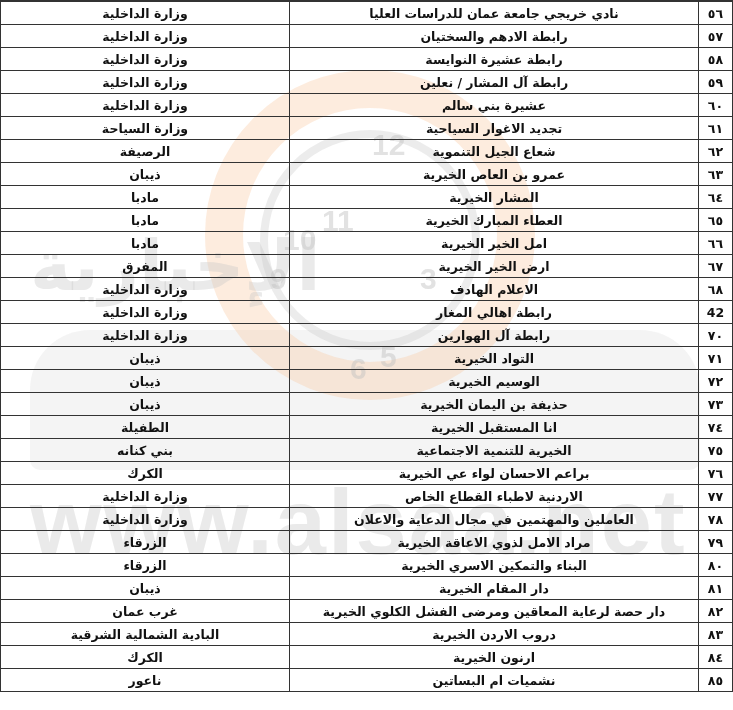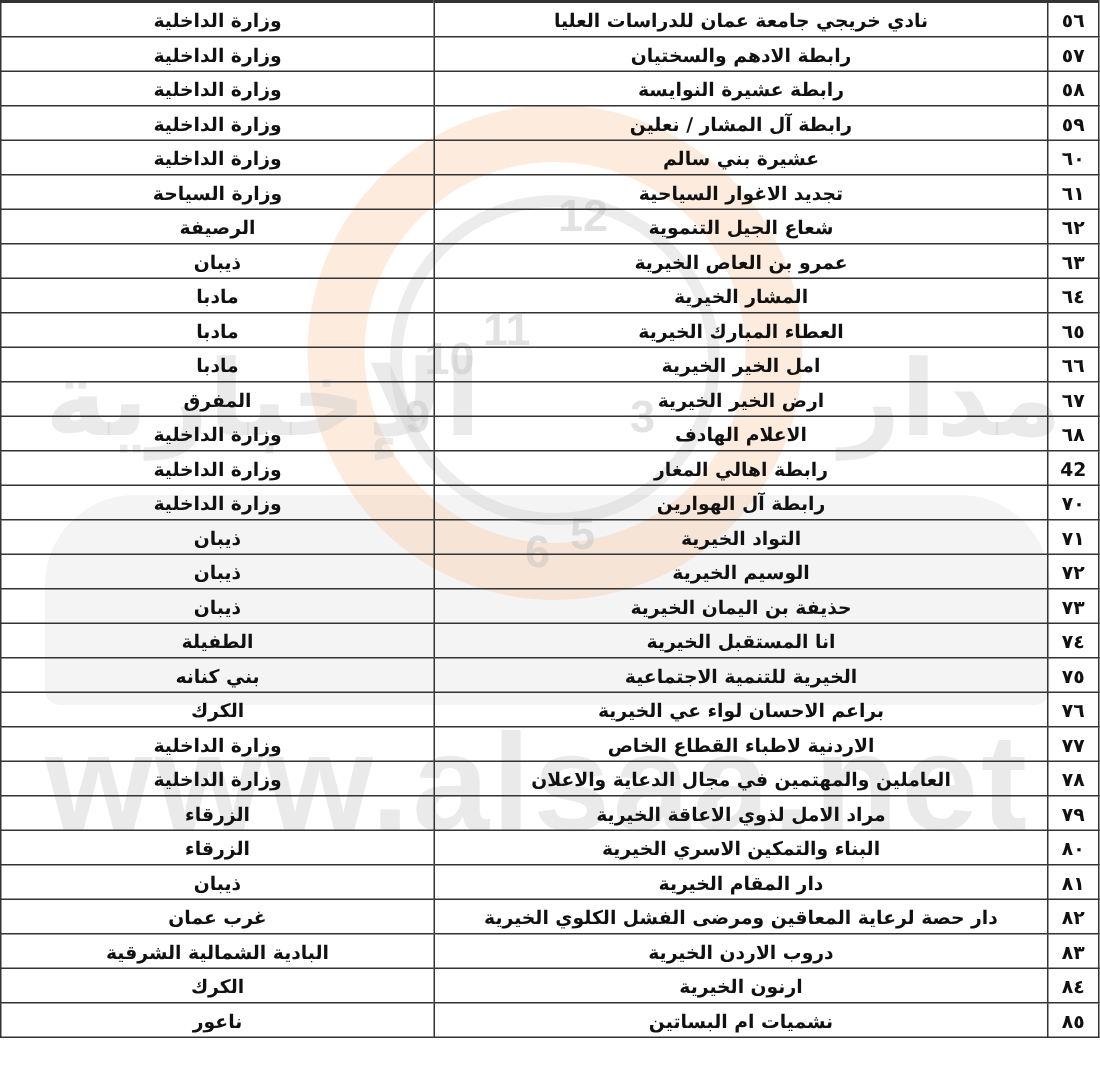--- a/index.html
+++ b/index.html
@@ -36,21 +36,20 @@
   <div class="wm-ring"></div>
   <div class="wm-inner"></div>
   <span class="wm-num" style="left:372px;top:128px;">12</span>
   <span class="wm-num" style="left:322px;top:160px;margin-top:44px;">11</span>
   <span class="wm-num" style="left:283px;top:223px;text-align:right;">10</span>
   <span class="wm-num" style="left:270px;top:262px;">9</span>
   <span class="wm-num" style="left:420px;top:262px;">3</span>
   <span class="wm-num" style="left:380px;top:340px;">5</span>
   <span class="wm-num" style="left:350px;top:352px;">6</span>
   <span class="wm-ar" style="left:30px;">الإخبارية</span>
-  <span class="wm-ar" style="left:560px;">مدار</span>
   <span class="wm-site">www.alsaa.net</span>
 </div>
 
 <table class="grid">
   <tbody id="tbody">
       <tr>
         <td class="num">٥٦</td>
         <td class="name">نادي خريجي جامعة عمان للدراسات العليا</td>
         <td class="auth">وزارة الداخلية</td>
       </tr>

